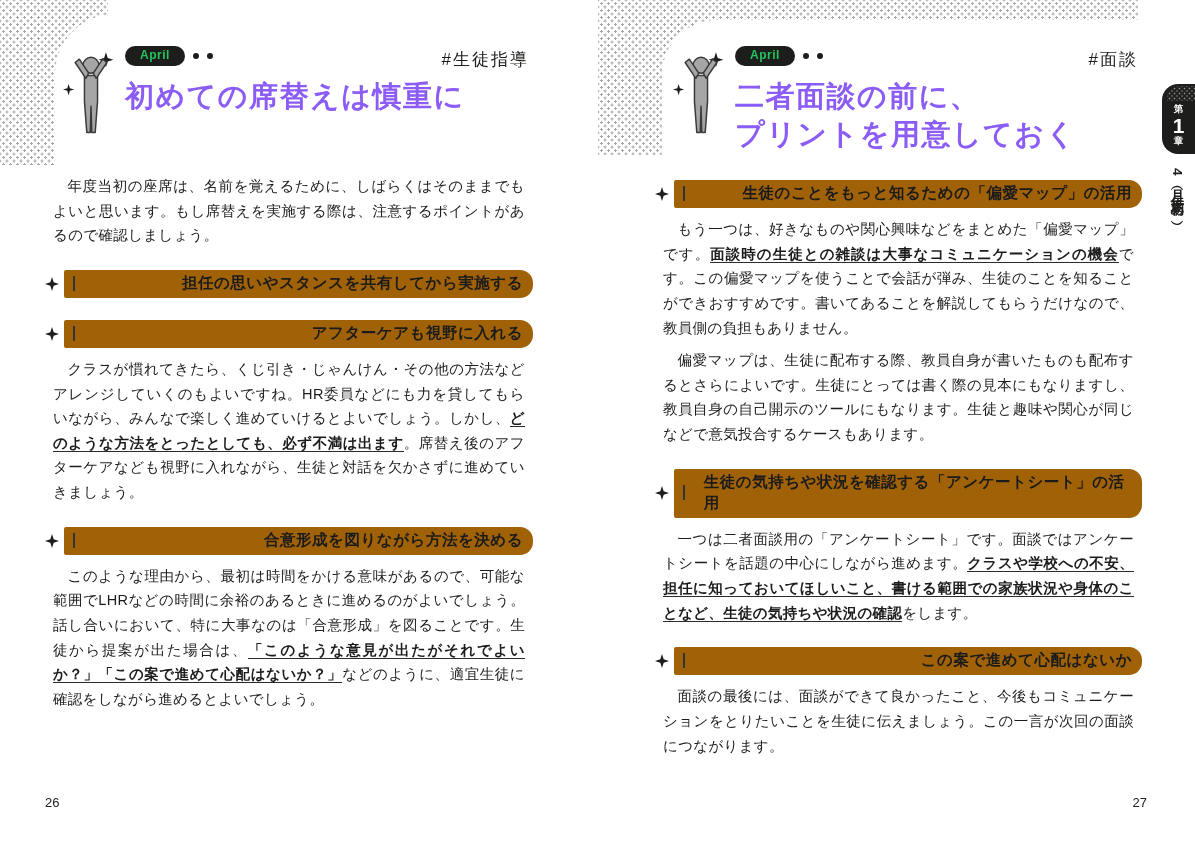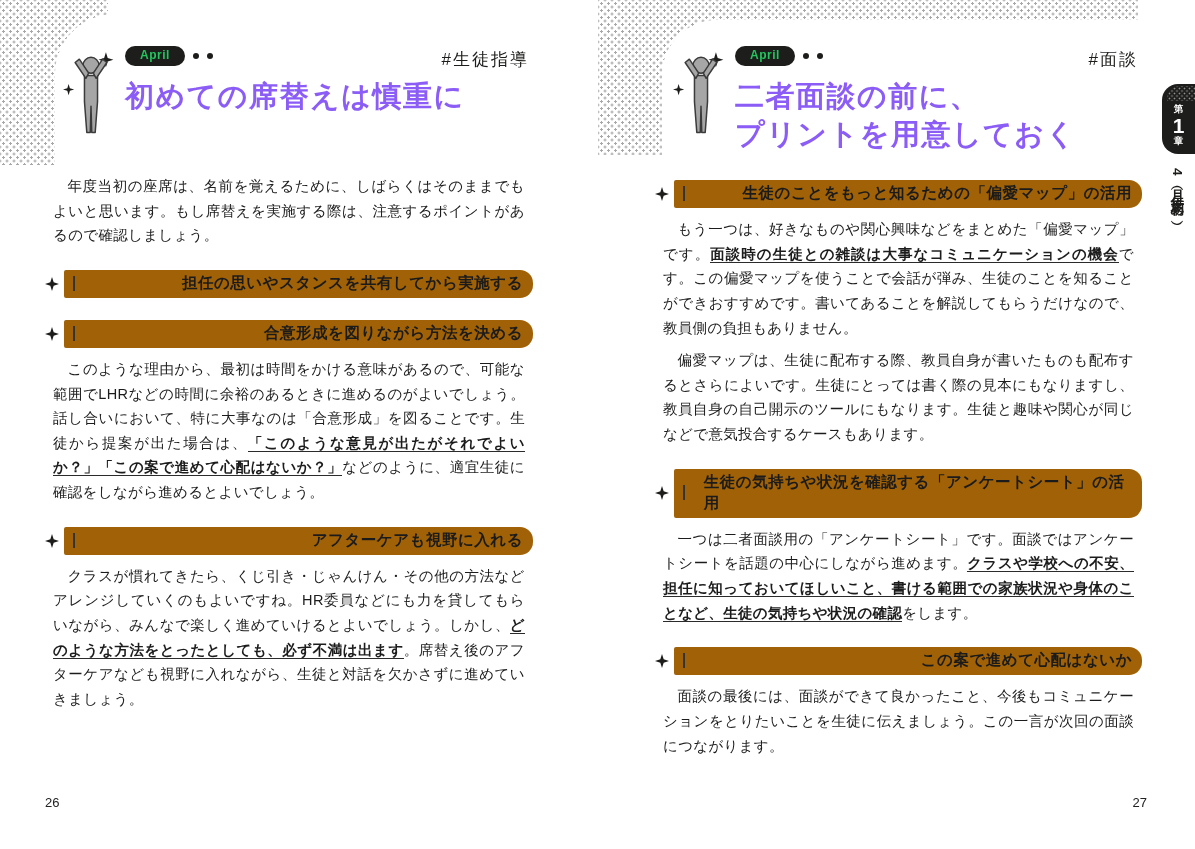--- a/index.html
+++ b/index.html
@@ -104,39 +104,39 @@
             </div>
           </div>
         </section>
         <section class="section">
           <div class="heading-row">
             <svg class="star" viewBox="0 0 20 20">
               <path d="M10 0 L12.4 7.6 L20 10 L12.4 12.4 L10 20 L7.6 12.4 L0 10 L7.6 7.6 Z"></path>
             </svg>
             <div class="hbar">
               <span class="hrule"></span>
+              <h3>アフターケアも視野に入れる</h3>
+            </div>
+          </div>
+          <div class="sec-body">
+            <p class="bp"><span>クラスが慣れてきたら、くじ引き・じゃんけん・その他の方法などアレンジしていくのもよいですね。HR委員などにも力を貸してもらいながら、みんなで楽しく進めていけるとよいでしょう。しかし、</span><span class="em">どのような方法をとったとしても、必ず不満は出ます</span><span>。席替え後のアフターケアなども視野に入れながら、生徒と対話を欠かさずに進めていきましょう。</span></p>
+          </div>
+        </section>
+        <section class="section">
+          <div class="heading-row">
+            <svg class="star" viewBox="0 0 20 20">
+              <path d="M10 0 L12.4 7.6 L20 10 L12.4 12.4 L10 20 L7.6 12.4 L0 10 L7.6 7.6 Z"></path>
+            </svg>
+            <div class="hbar">
+              <span class="hrule"></span>
               <h3>合意形成を図りながら方法を決める</h3>
             </div>
           </div>
           <div class="sec-body">
             <p class="bp"><span>このような理由から、最初は時間をかける意味があるので、可能な範囲でLHRなどの時間に余裕のあるときに進めるのがよいでしょう。話し合いにおいて、特に大事なのは「合意形成」を図ることです。生徒から提案が出た場合は、</span><span class="em">「このような意見が出たがそれでよいか？」「この案で進めて心配はないか？」</span><span>などのように、適宜生徒に確認をしながら進めるとよいでしょう。</span></p>
-          </div>
-        </section>
-        <section class="section">
-          <div class="heading-row">
-            <svg class="star" viewBox="0 0 20 20">
-              <path d="M10 0 L12.4 7.6 L20 10 L12.4 12.4 L10 20 L7.6 12.4 L0 10 L7.6 7.6 Z"></path>
-            </svg>
-            <div class="hbar">
-              <span class="hrule"></span>
-              <h3>アフターケアも視野に入れる</h3>
-            </div>
-          </div>
-          <div class="sec-body">
-            <p class="bp"><span>クラスが慣れてきたら、くじ引き・じゃんけん・その他の方法などアレンジしていくのもよいですね。HR委員などにも力を貸してもらいながら、みんなで楽しく進めていけるとよいでしょう。しかし、</span><span class="em">どのような方法をとったとしても、必ず不満は出ます</span><span>。席替え後のアフターケアなども視野に入れながら、生徒と対話を欠かさずに進めていきましょう。</span></p>
           </div>
         </section>
       </div>
   </div>
 
   <div class="page page-right">
     <div class="header">
       <svg class="person" viewBox="0 0 60 100">
         <path class="spark" d="M46 2 L47.9 8.1 L54 10 L47.9 11.9 L46 18 L44.1 11.9 L38 10 L44.1 8.1 Z"></path>
         <path class="spark" d="M6 36 L7.4 40.6 L12 42 L7.4 43.4 L6 48 L4.6 43.4 L0 42 L4.6 40.6 Z"></path>

